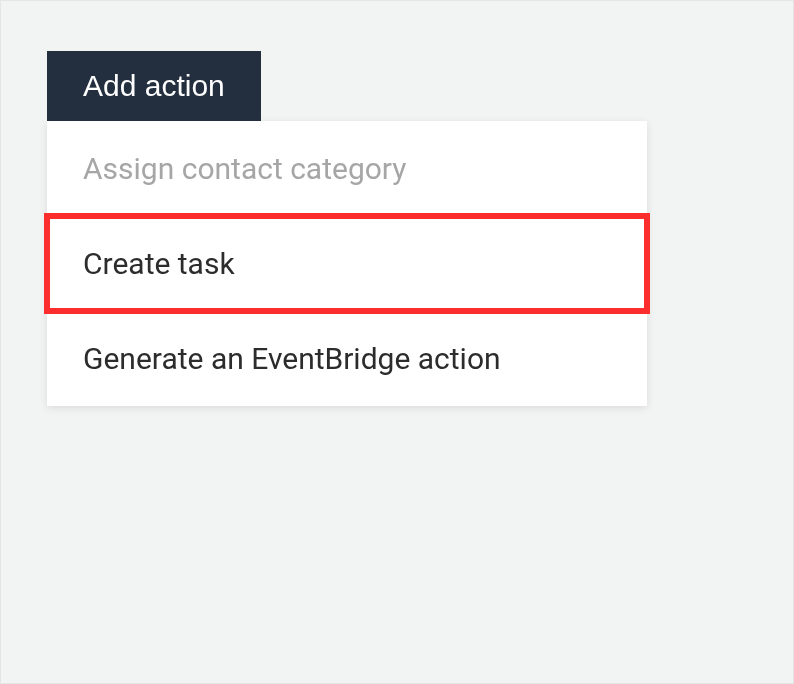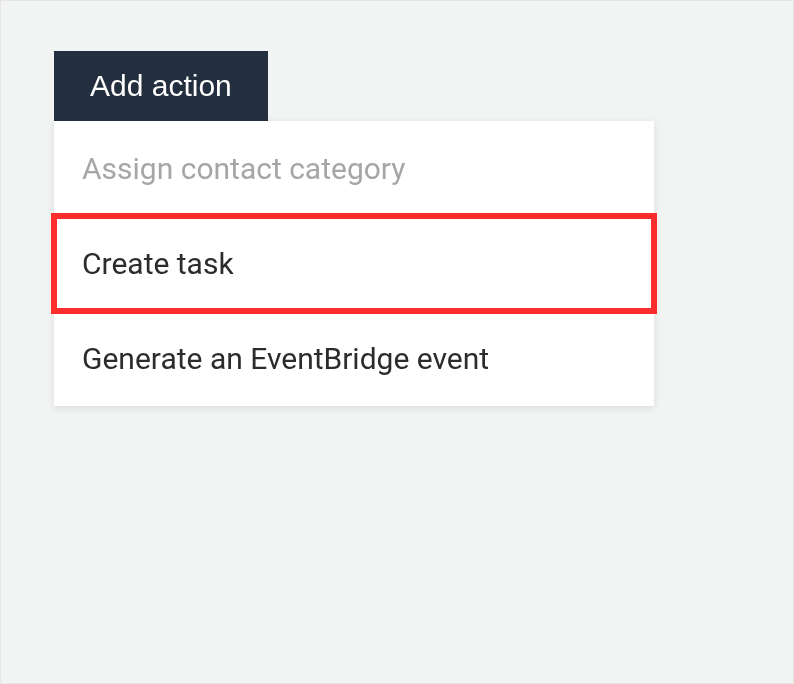--- a/index.html
+++ b/index.html
@@ -13,21 +13,21 @@
       height: 684px;
       background: #f2f3f3;
       font-family: -apple-system, BlinkMacSystemFont, "Segoe UI", Roboto, Helvetica, Arial, sans-serif;
       position: relative;
       border: 1px solid #e5e5e5;
     }
     
     .container {
       position: absolute;
       top: 50px;
-      left: 53px;
+      left: 46px;
     }
     
     .add-action-button {
       background: #232f3e;
       color: #ffffff;
       border: none;
       padding: 18px 36px;
       font-size: 30px;
       font-weight: 400;
       cursor: pointer;
@@ -35,21 +35,21 @@
     }
     
     .dropdown-menu {
       background: #ffffff;
       width: 600px;
       box-shadow: 0 2px 8px rgba(0,0,0,0.1);
       margin-top: 0;
     }
     
     .menu-item {
-      padding: 30px 28px;
+      padding: 30px 36px;
       font-size: 30px;
       color: #2c2c2c;
       cursor: pointer;
       position: relative;
     }
     
     .menu-item.disabled {
       color: #a6a6a6;
       cursor: default;
     }
@@ -68,16 +68,16 @@
   </button>
   
   <div class="dropdown-menu">
     <div class="menu-item disabled">
       <span>Assign contact category</span>
     </div>
     <div class="menu-item highlighted">
       <span>Create task</span>
     </div>
     <div class="menu-item">
-      <span>Generate an EventBridge event</span>
+      <span>Generate an EventBridge action</span>
     </div>
   </div>
 </div>
 
 </body></html>

